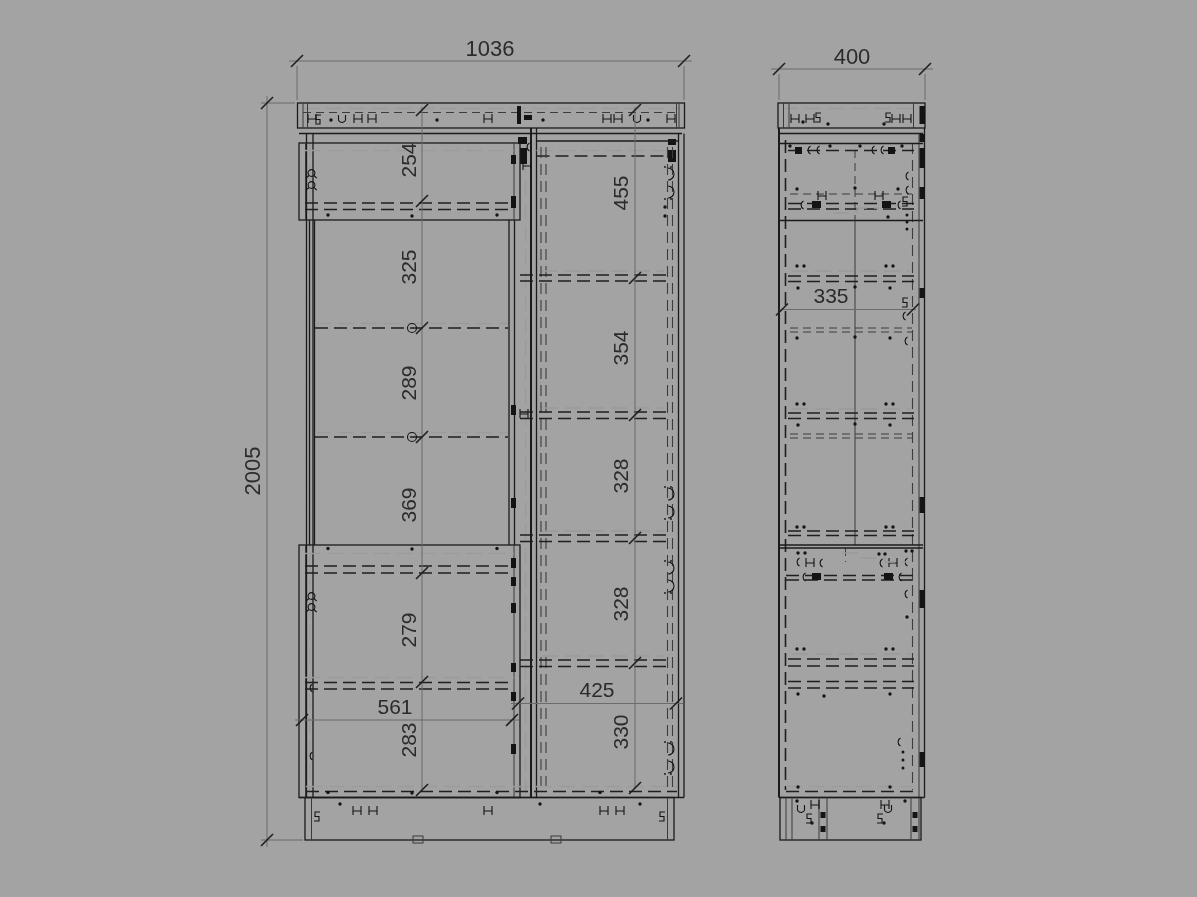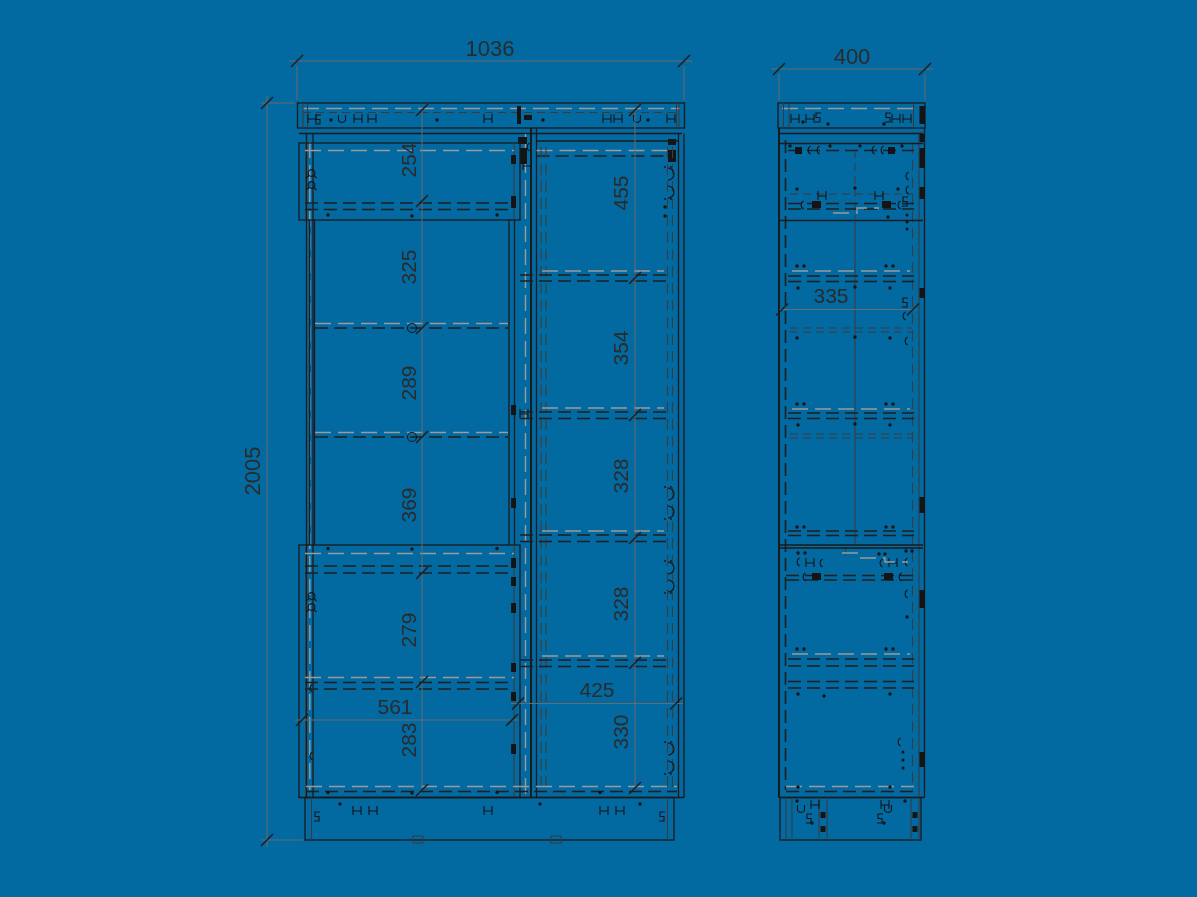--- a/index.html
+++ b/index.html
@@ -1,16 +1,16 @@
 <!DOCTYPE html>
 <html><head>
 <meta charset="utf-8">
 <style>
   html,body{margin:0;padding:0;background:#ffffff;}
-  .stage{width:1197px;height:897px;background:#0369a1;position:relative;overflow:hidden;}
+  .stage{width:1197px;height:897px;background:#a3a3a3;position:relative;overflow:hidden;}
   svg{display:block;}
   svg text{font-family:"Liberation Sans","DejaVu Sans",sans-serif;fill:#2b2b2b;}
   .t-dim{font-size:22px;}
   .t-in{font-size:21px;}
   .ln{stroke:#1b1b1b;stroke-width:1.3;fill:none;}
   .ln2{stroke:#1b1b1b;stroke-width:2;fill:none;}
   .thin{stroke:#3a3a3a;stroke-width:1;fill:none;}
   .dashB{stroke:#1f1f1f;stroke-width:1.6;fill:none;stroke-dasharray:13 6;}
   .dashG{stroke:#9b9b9b;stroke-width:1.4;fill:none;stroke-dasharray:16 7;}
   .dashT{stroke:#3c3c3c;stroke-width:1;fill:none;stroke-dasharray:8 5;}

